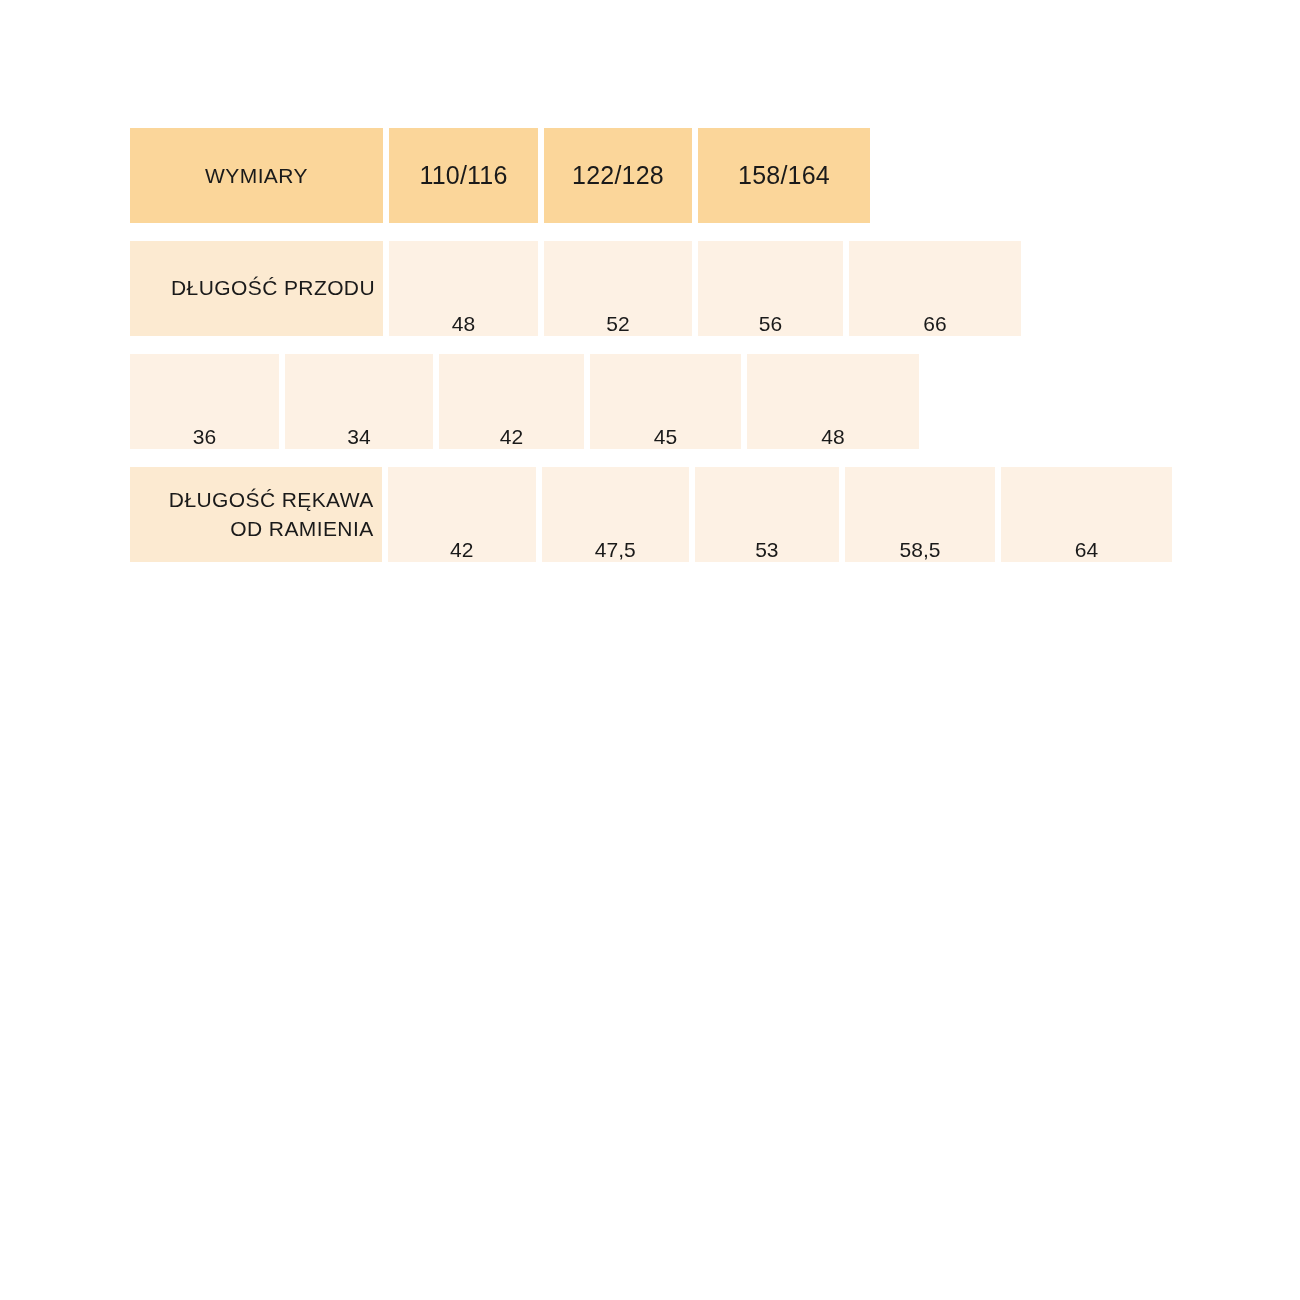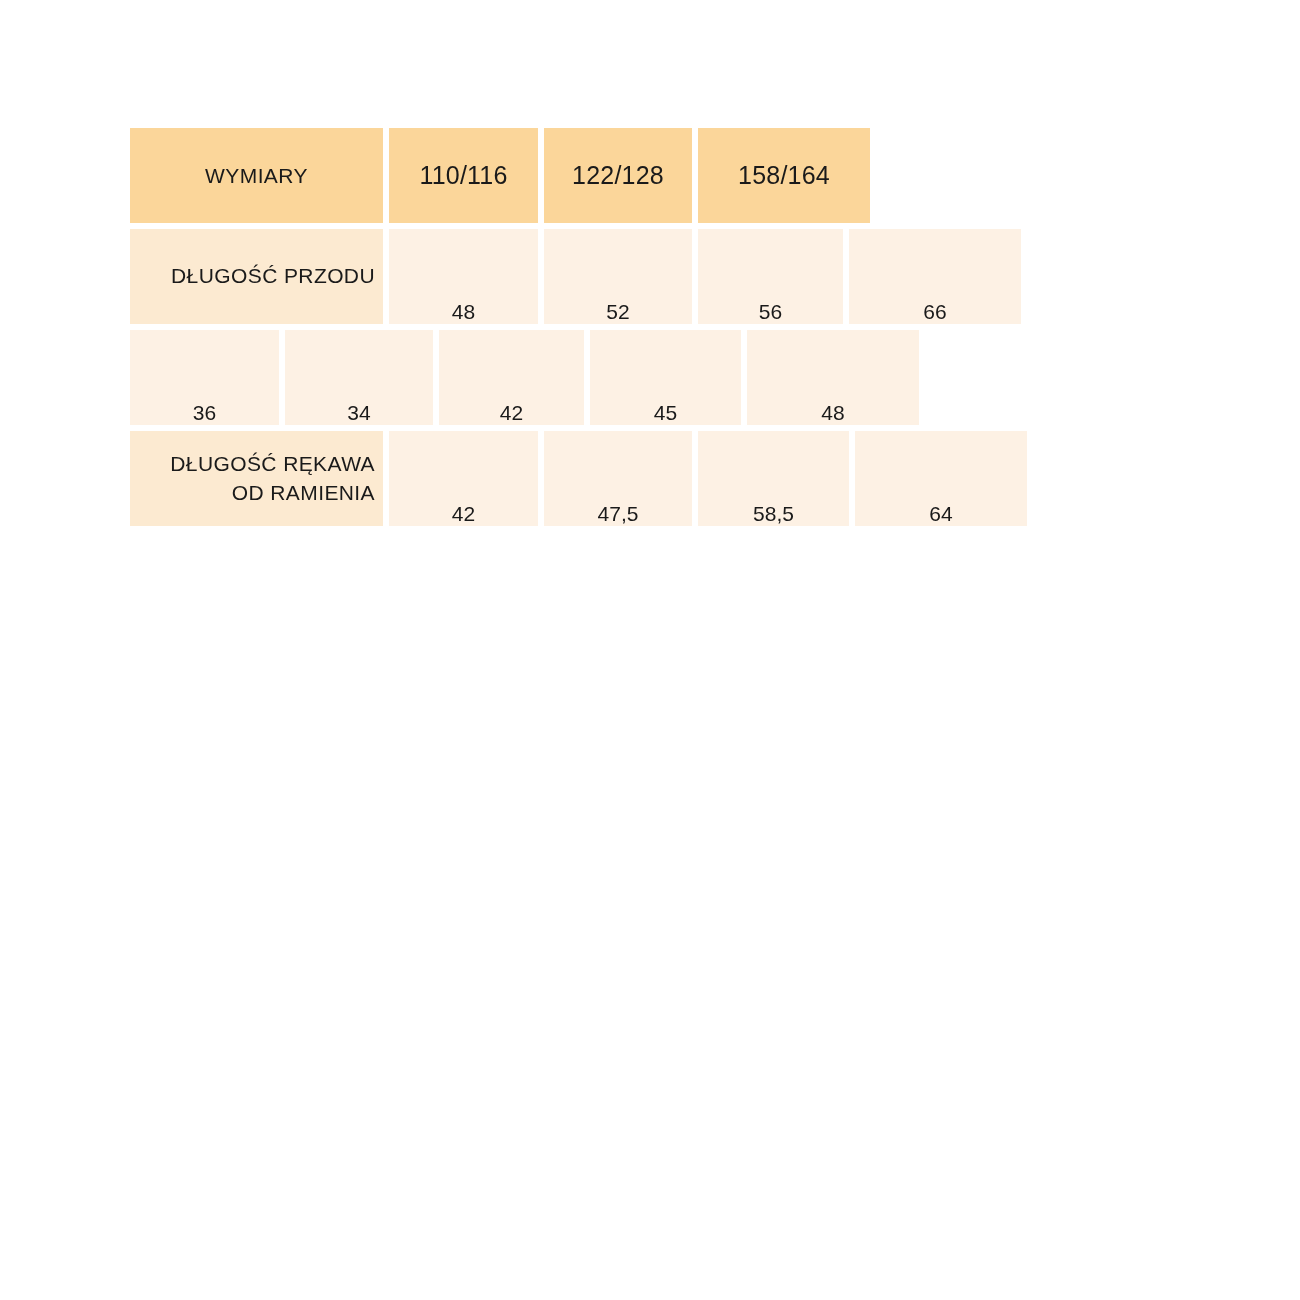--- a/index.html
+++ b/index.html
@@ -15,21 +15,21 @@
     -webkit-font-smoothing: antialiased;
   }
 
   .size-table {
     position: absolute;
     left: 130px;
     top: 128px;
     width: 1042px;
     display: flex;
     flex-direction: column;
-    gap: 6px;
+    gap: 18px;
     border-radius: 20px;
   }
 
   .table-row {
     display: flex;
     gap: 6px;
   }
 
   .cell {
     box-sizing: border-box;
@@ -113,17 +113,18 @@
     <div class="cell col-s5">48</div>
   </div>
 
   <div class="table-row body-row">
     <div class="cell col-label">
       <span class="line">DŁUGOŚĆ RĘKAWA</span>
       <span class="line">OD RAMIENIA</span>
     </div>
     <div class="cell col-s1">42</div>
     <div class="cell col-s2">47,5</div>
+    <div class="cell col-s3">53</div>
     <div class="cell col-s4">58,5</div>
     <div class="cell col-s5">64</div>
   </div>
 
 </div>
 
 </body></html>

